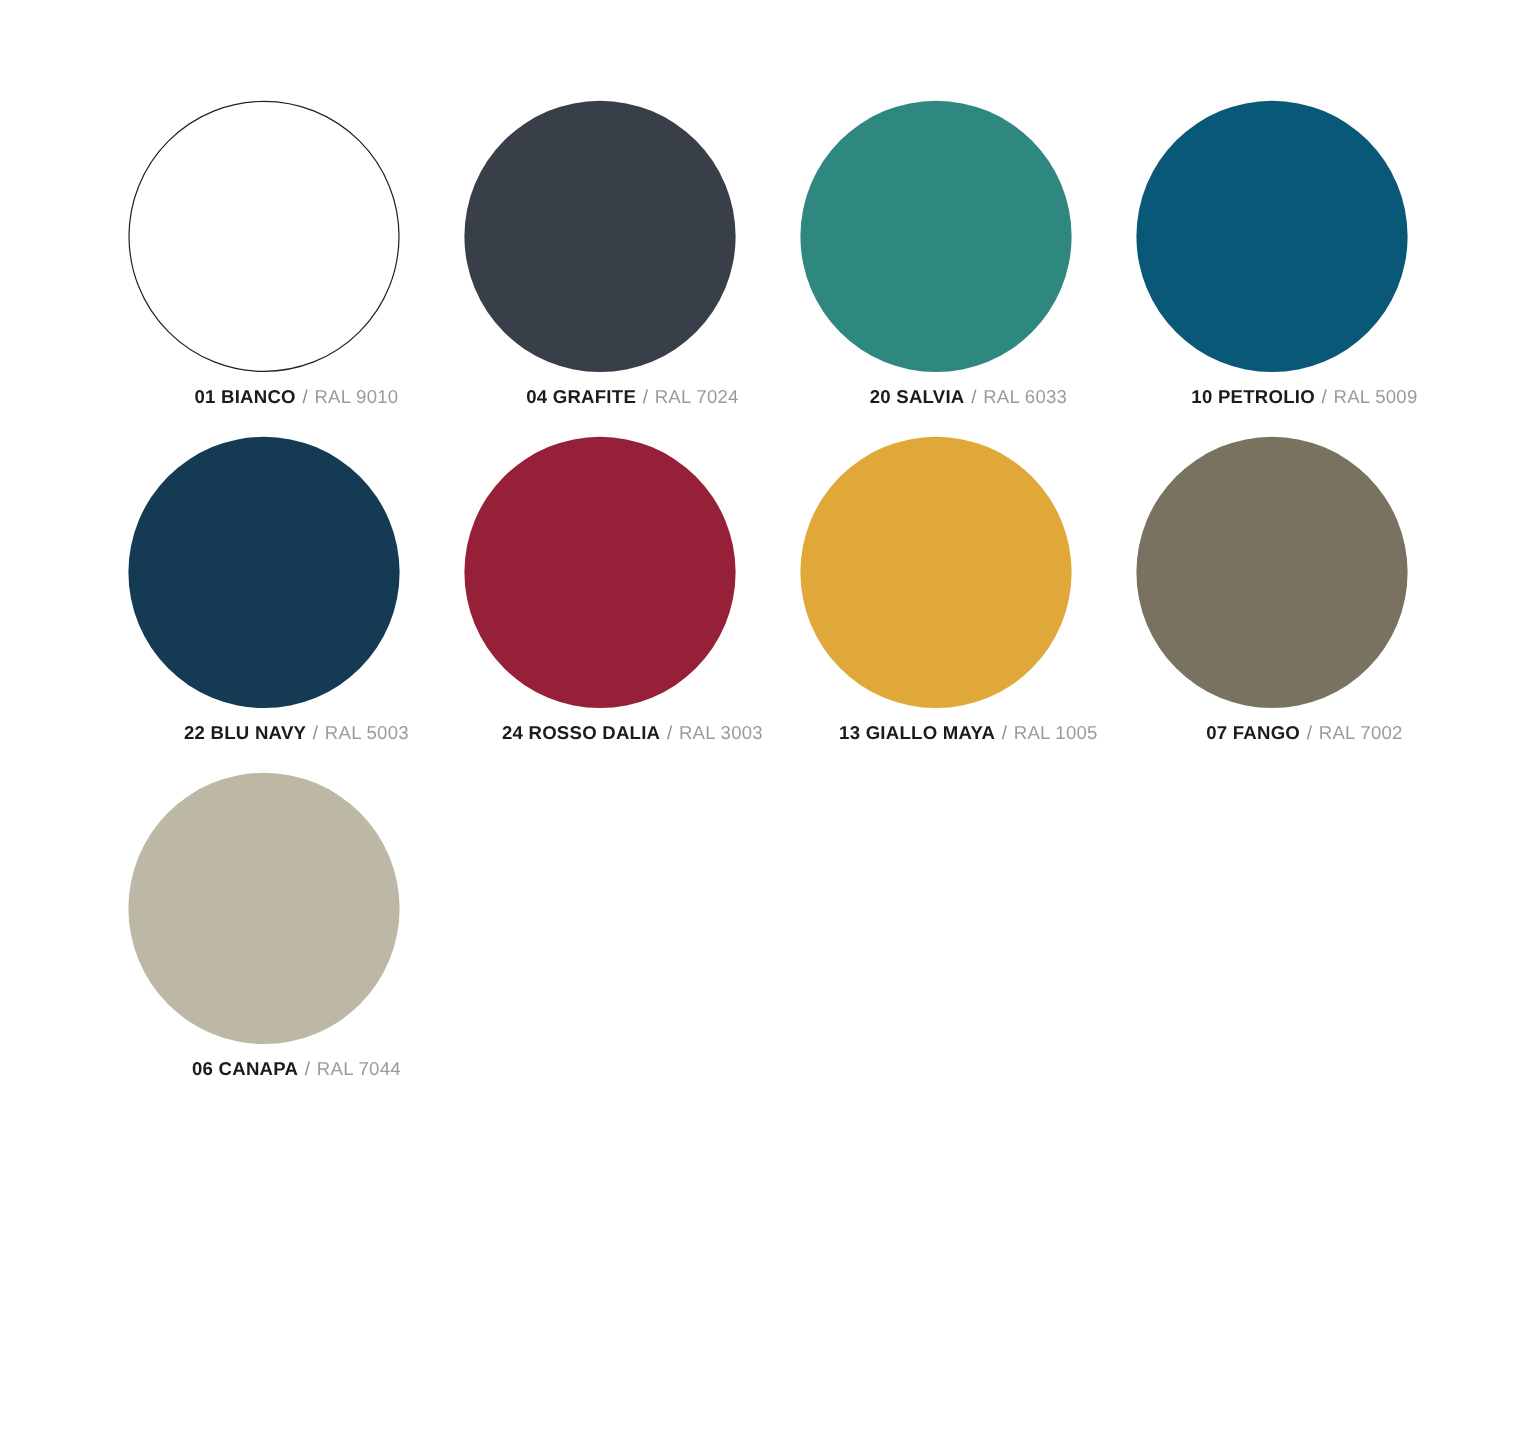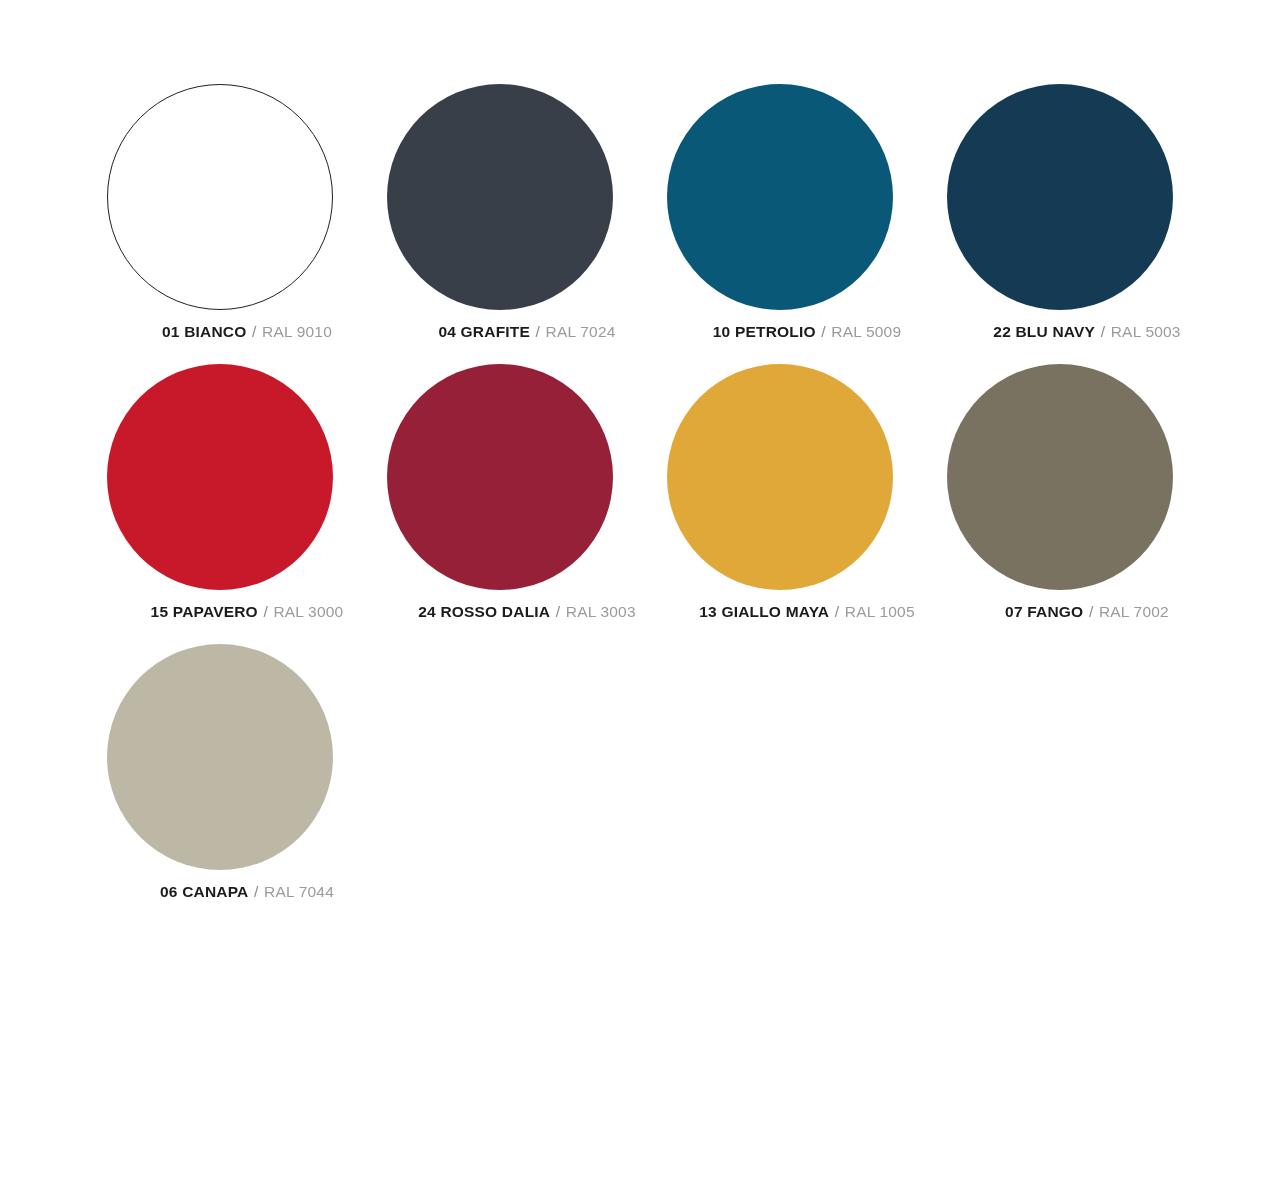--- a/index.html
+++ b/index.html
@@ -91,30 +91,30 @@
   <div class="swatch-grid">
       <div class="swatch-cell">
         <div class="swatch-disc outlined" style="background: rgb(255, 255, 255);"></div>
         <div class="swatch-caption"><span class="caption-name">01 BIANCO</span> <span class="caption-sep">/</span> <span class="caption-ral">RAL 9010</span></div>
       </div>
       <div class="swatch-cell">
         <div class="swatch-disc" style="background: rgb(56, 63, 72);"></div>
         <div class="swatch-caption"><span class="caption-name">04 GRAFITE</span> <span class="caption-sep">/</span> <span class="caption-ral">RAL 7024</span></div>
       </div>
       <div class="swatch-cell">
+        <div class="swatch-disc" style="background: rgb(47, 136, 128);"></div>
+        <div class="swatch-caption"><span class="caption-name">20 SALVIA</span> <span class="caption-sep">/</span> <span class="caption-ral">RAL 6033</span></div>
+      </div>
+      <div class="swatch-cell">
         <div class="swatch-disc" style="background: rgb(10, 88, 120);"></div>
         <div class="swatch-caption"><span class="caption-name">10 PETROLIO</span> <span class="caption-sep">/</span> <span class="caption-ral">RAL 5009</span></div>
       </div>
       <div class="swatch-cell">
         <div class="swatch-disc" style="background: rgb(21, 59, 84);"></div>
         <div class="swatch-caption"><span class="caption-name">22 BLU NAVY</span> <span class="caption-sep">/</span> <span class="caption-ral">RAL 5003</span></div>
-      </div>
-      <div class="swatch-cell">
-        <div class="swatch-disc" style="background: rgb(200, 25, 43);"></div>
-        <div class="swatch-caption"><span class="caption-name">15 PAPAVERO</span> <span class="caption-sep">/</span> <span class="caption-ral">RAL 3000</span></div>
       </div>
       <div class="swatch-cell">
         <div class="swatch-disc" style="background: rgb(150, 32, 56);"></div>
         <div class="swatch-caption"><span class="caption-name">24 ROSSO DALIA</span> <span class="caption-sep">/</span> <span class="caption-ral">RAL 3003</span></div>
       </div>
       <div class="swatch-cell">
         <div class="swatch-disc" style="background: rgb(223, 168, 57);"></div>
         <div class="swatch-caption"><span class="caption-name">13 GIALLO MAYA</span> <span class="caption-sep">/</span> <span class="caption-ral">RAL 1005</span></div>
       </div>
       <div class="swatch-cell">

